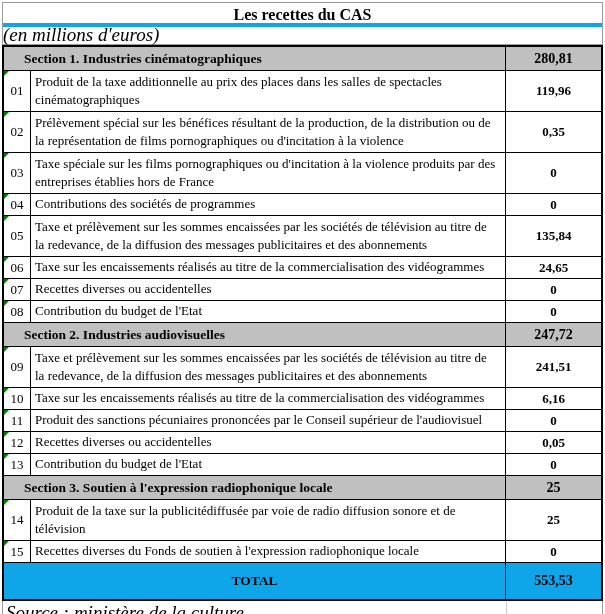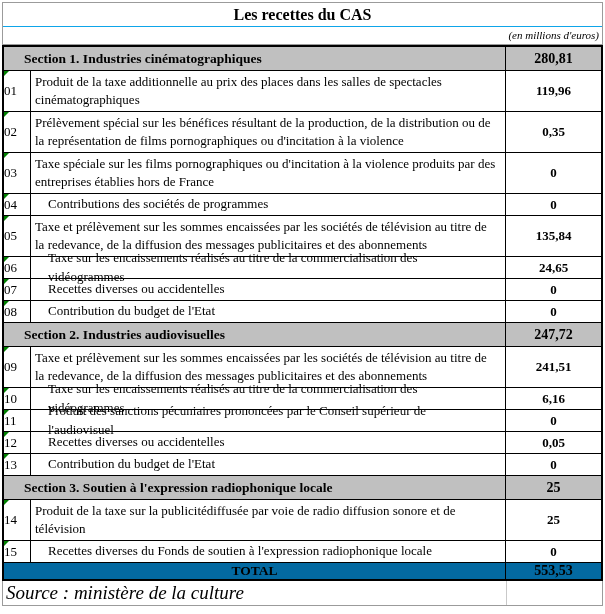--- a/index.html
+++ b/index.html
@@ -9,42 +9,42 @@
     color: #000;
     box-sizing: border-box;
   }
   * { box-sizing: border-box; }
   .sheet { padding: 2px 2px 0 2px; }
 
   
   .titlebox { border: 1px solid #9b9b9b; background: #fff; }
   .title-row {
     height: 24px; line-height: 24px;
-    border-bottom: 1px solid #0ea5e9;
+    border-bottom: 4px solid #0ea5e9;
     text-align: center; font-weight: bold; font-size: 16px;
   }
   .subtitle-row {
     height: 17px; line-height: 16px;
-    text-align: right; font-style: italic; font-size: 11px;
+    text-align: left; font-style: italic; font-size: 19px;
     padding-right: 3px;
   }
 
   
   .table { border: 2px solid #000; background: #fff; }
   .trow { display: flex; border-bottom: 1px solid #000; }
   .trow:last-child { border-bottom: none; }
-  .h1 { height: 22px; gap: 13px; }
+  .h1 { height: 22px; }
   .h2 { height: 41px; }
   .section { height: 24px; background: #c0c0c0; }
-  .totalrow { height: 16px; background: #0369a1; }
+  .totalrow { height: 36px; background: #0ea5e9; }
 
   .cell { display: flex; align-items: center; font-size: 13px; }
   .num {
     width: 27px; border-right: 1px solid #000;
-    position: relative; flex: none;
+    justify-content: center; position: relative; flex: none;
   }
   .flag {
     position: absolute; top: 0; left: 0;
     width: 0; height: 0;
     border-top: 5px solid #008000;
     border-right: 5px solid transparent;
   }
   .desc { flex: 1; padding: 1px 6px 1px 4px; line-height: 1.42; }
   .val {
     width: 96px; border-left: 1px solid #000;

